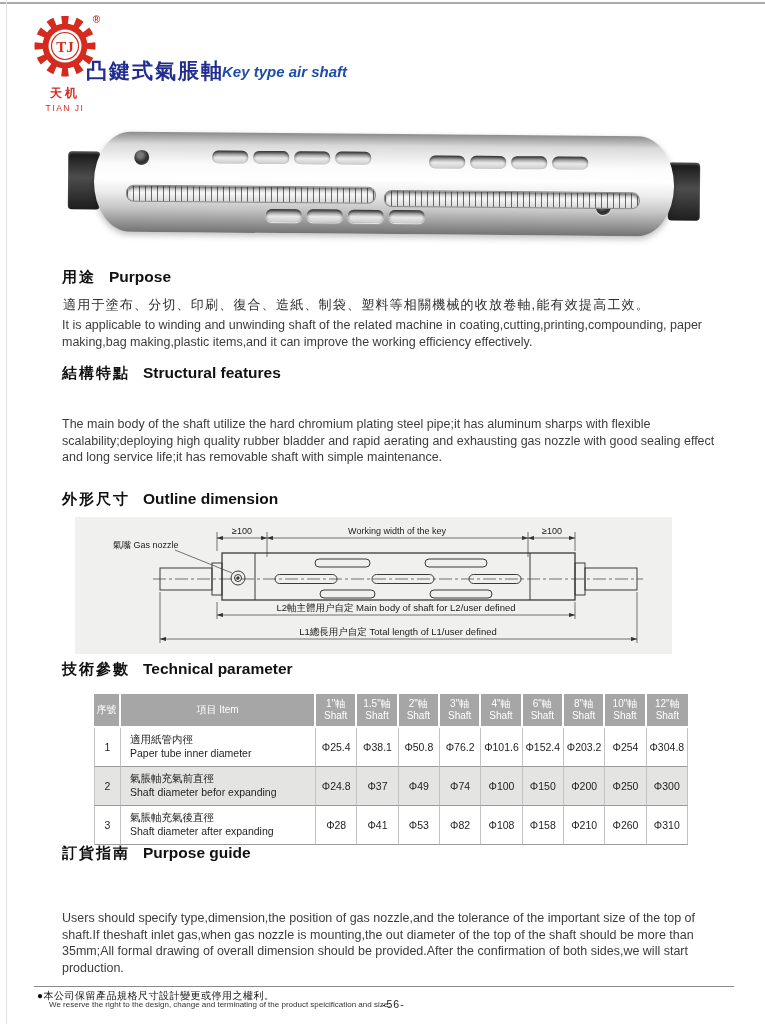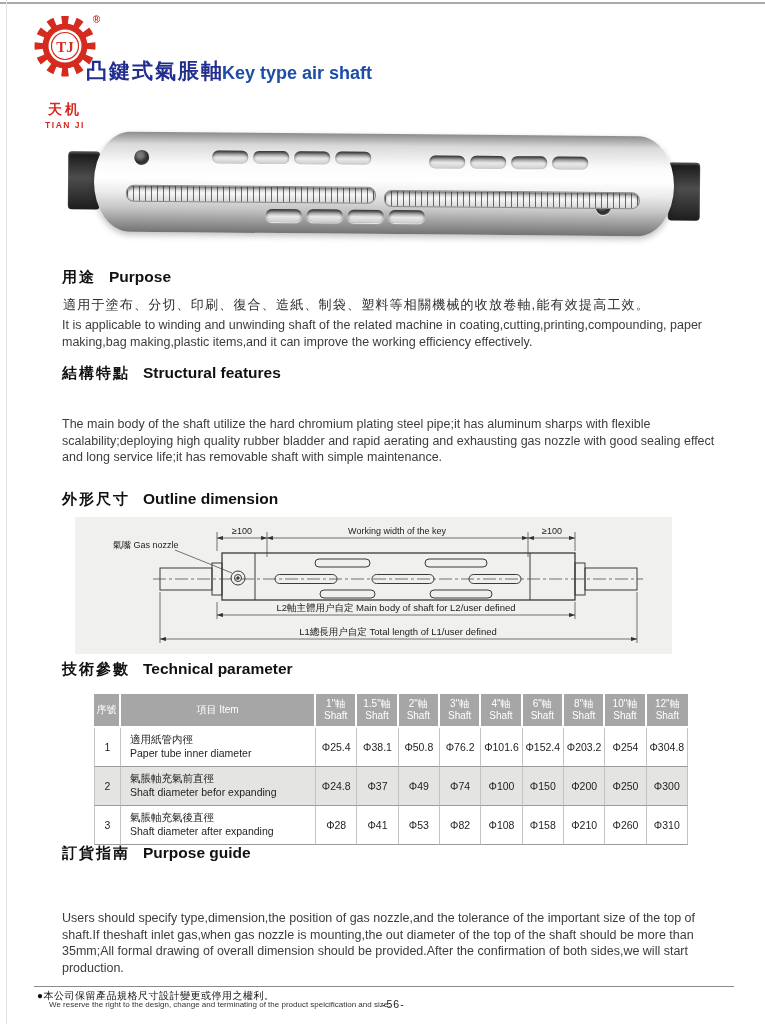--- a/index.html
+++ b/index.html
@@ -5,24 +5,24 @@
   * { margin:0; padding:0; box-sizing:border-box; }
   html,body { background:#fff; }
   .page { position:relative; width:765px; height:1024px; background:#fff; overflow:hidden;
           font-family:"Liberation Sans","DejaVu Sans",sans-serif; }
   .topline { position:absolute; left:0; top:2px; width:765px; height:2px; background:#aaa; }
   .edgeline { position:absolute; left:6px; top:0; width:1px; height:1024px; background:#e2e2e2; }
 
   
   .logo { position:absolute; left:22px; top:16px; width:86px; text-align:center; }
   .logo .reg { position:absolute; right:8px; top:-2px; color:#d42b1e; font-size:10px; font-weight:bold; }
-  .logo .cnname { color:#d42b1e; font-size:14px; font-weight:bold; letter-spacing:3px; margin-top:17px; }
-  .logo .enname { color:#d42b1e; font-size:8.5px; font-weight:bold; letter-spacing:1.5px; margin-top:1px; }
+  .logo .cnname { color:#d42b1e; font-size:12px; font-weight:bold; letter-spacing:3px; margin-top:1px; }
+  .logo .enname { color:#d42b1e; font-size:8.5px; font-weight:normal; letter-spacing:1.5px; margin-top:1px; }
   .title-cn { position:absolute; left:86px; top:57px; font-size:21px; font-weight:bold; color:#222e8e; letter-spacing:2px; }
-  .title-en { position:absolute; left:222px; top:63px; font-size:18px; font-weight:bold; color:#1d4da8; }
+  .title-en { position:absolute; left:222px; top:63px; font-size:15px; font-weight:bold; color:#1d4da8;font-style:italic; }
 
   
   .photo { position:absolute; left:68px; top:118px; width:634px; height:136px; transform:rotate(.5deg); }
   .cap { position:absolute; border-radius:4px;
          background:linear-gradient(180deg,#151515,#4d4d4d 45%,#1d1d1d);
          box-shadow:inset 0 2px 2px rgba(255,255,255,.25); }
   .cap-l { left:0; top:36px; width:32px; height:58px; }
   .cap-r { left:600px; top:42px; width:32px; height:58px; }
   .cyl { position:absolute; left:26px; top:16px; width:580px; height:100px; border-radius:36px/50px;
          background:linear-gradient(180deg,#8c8c8c 0%,#d9d9d9 12%,#fbfbfb 32%,#ffffff 46%,#ececec 60%,#c6c6c6 76%,#8e8e8e 92%,#737373 100%);

